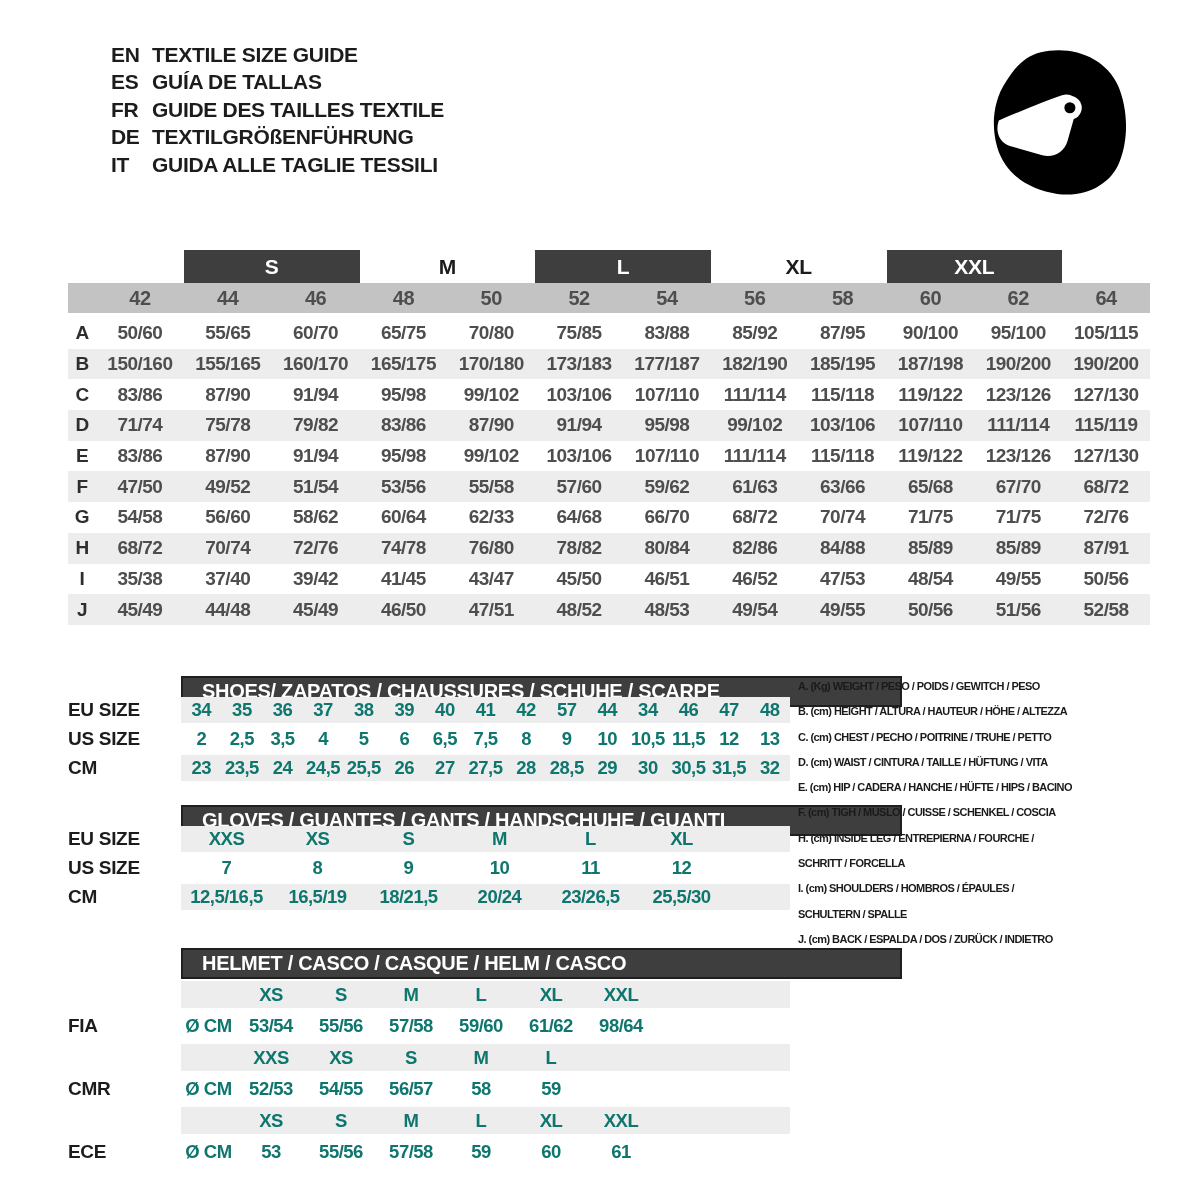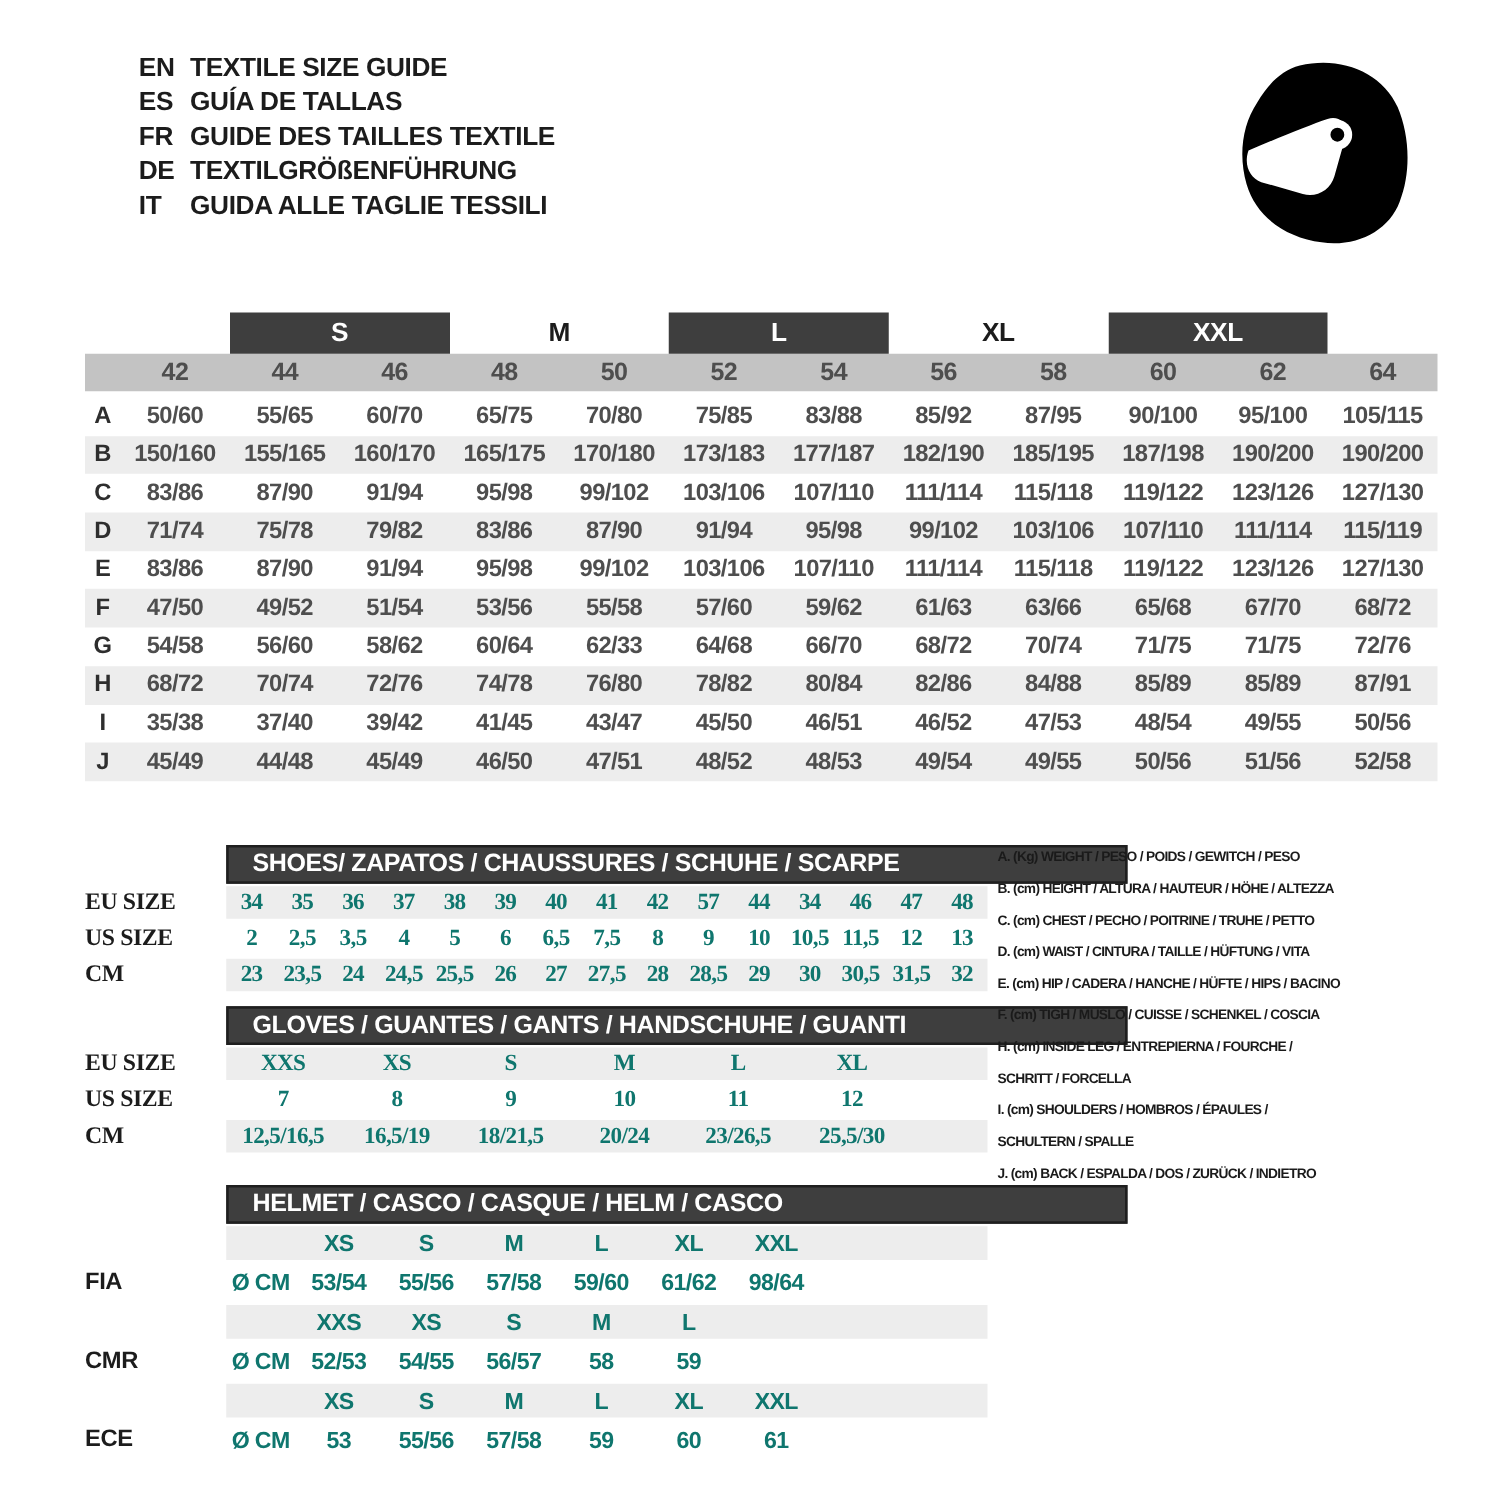--- a/index.html
+++ b/index.html
@@ -29,21 +29,21 @@
   .t-row.shaded{background:var(--band);}
   .t-row .rl{color:#2e2e2e;}
 
   
   .section{position:absolute;left:68px;width:722px;}
   #shoes{top:676px;} #gloves{top:805px;} #helmet{top:948px;}
   .sec-bar{position:absolute;left:113px;top:0;width:721px;height:31px;background:var(--dark);
            border:2px solid #1f1f1f;box-sizing:border-box;color:#fff;display:flex;align-items:center;
            padding-left:19px;font-size:20px;letter-spacing:-0.3px;white-space:nowrap;}
   .sec-rows{position:absolute;left:0;width:722px;}
-  #shoes .sec-rows,#gloves .sec-rows{top:33px;font-family:Liberation Serif, serif;}
+  #shoes .sec-rows,#gloves .sec-rows{top:21px;}
   #helmet .sec-rows{top:33px;}
   .sec-row{display:flex;height:26px;margin-bottom:3px;}
   #helmet .sec-row{height:27px;margin-bottom:4.5px;}
   .sec-row .outer{width:113px;display:flex;align-items:center;font-size:19px;color:#1c1c1c;letter-spacing:-0.3px;}
   .sec-row .band{width:609px;display:grid;align-items:center;font-size:18.5px;color:#0f766e;letter-spacing:-0.5px;}
   .band.shaded{background:var(--band);}
   #shoes .band{grid-template-columns:repeat(15,1fr);}
   #gloves .band{grid-template-columns:repeat(6,91px) 1fr;}
   #helmet .band{grid-template-columns:55px repeat(6,70px) 1fr;}
   .band .cell{text-align:center;white-space:nowrap;}

